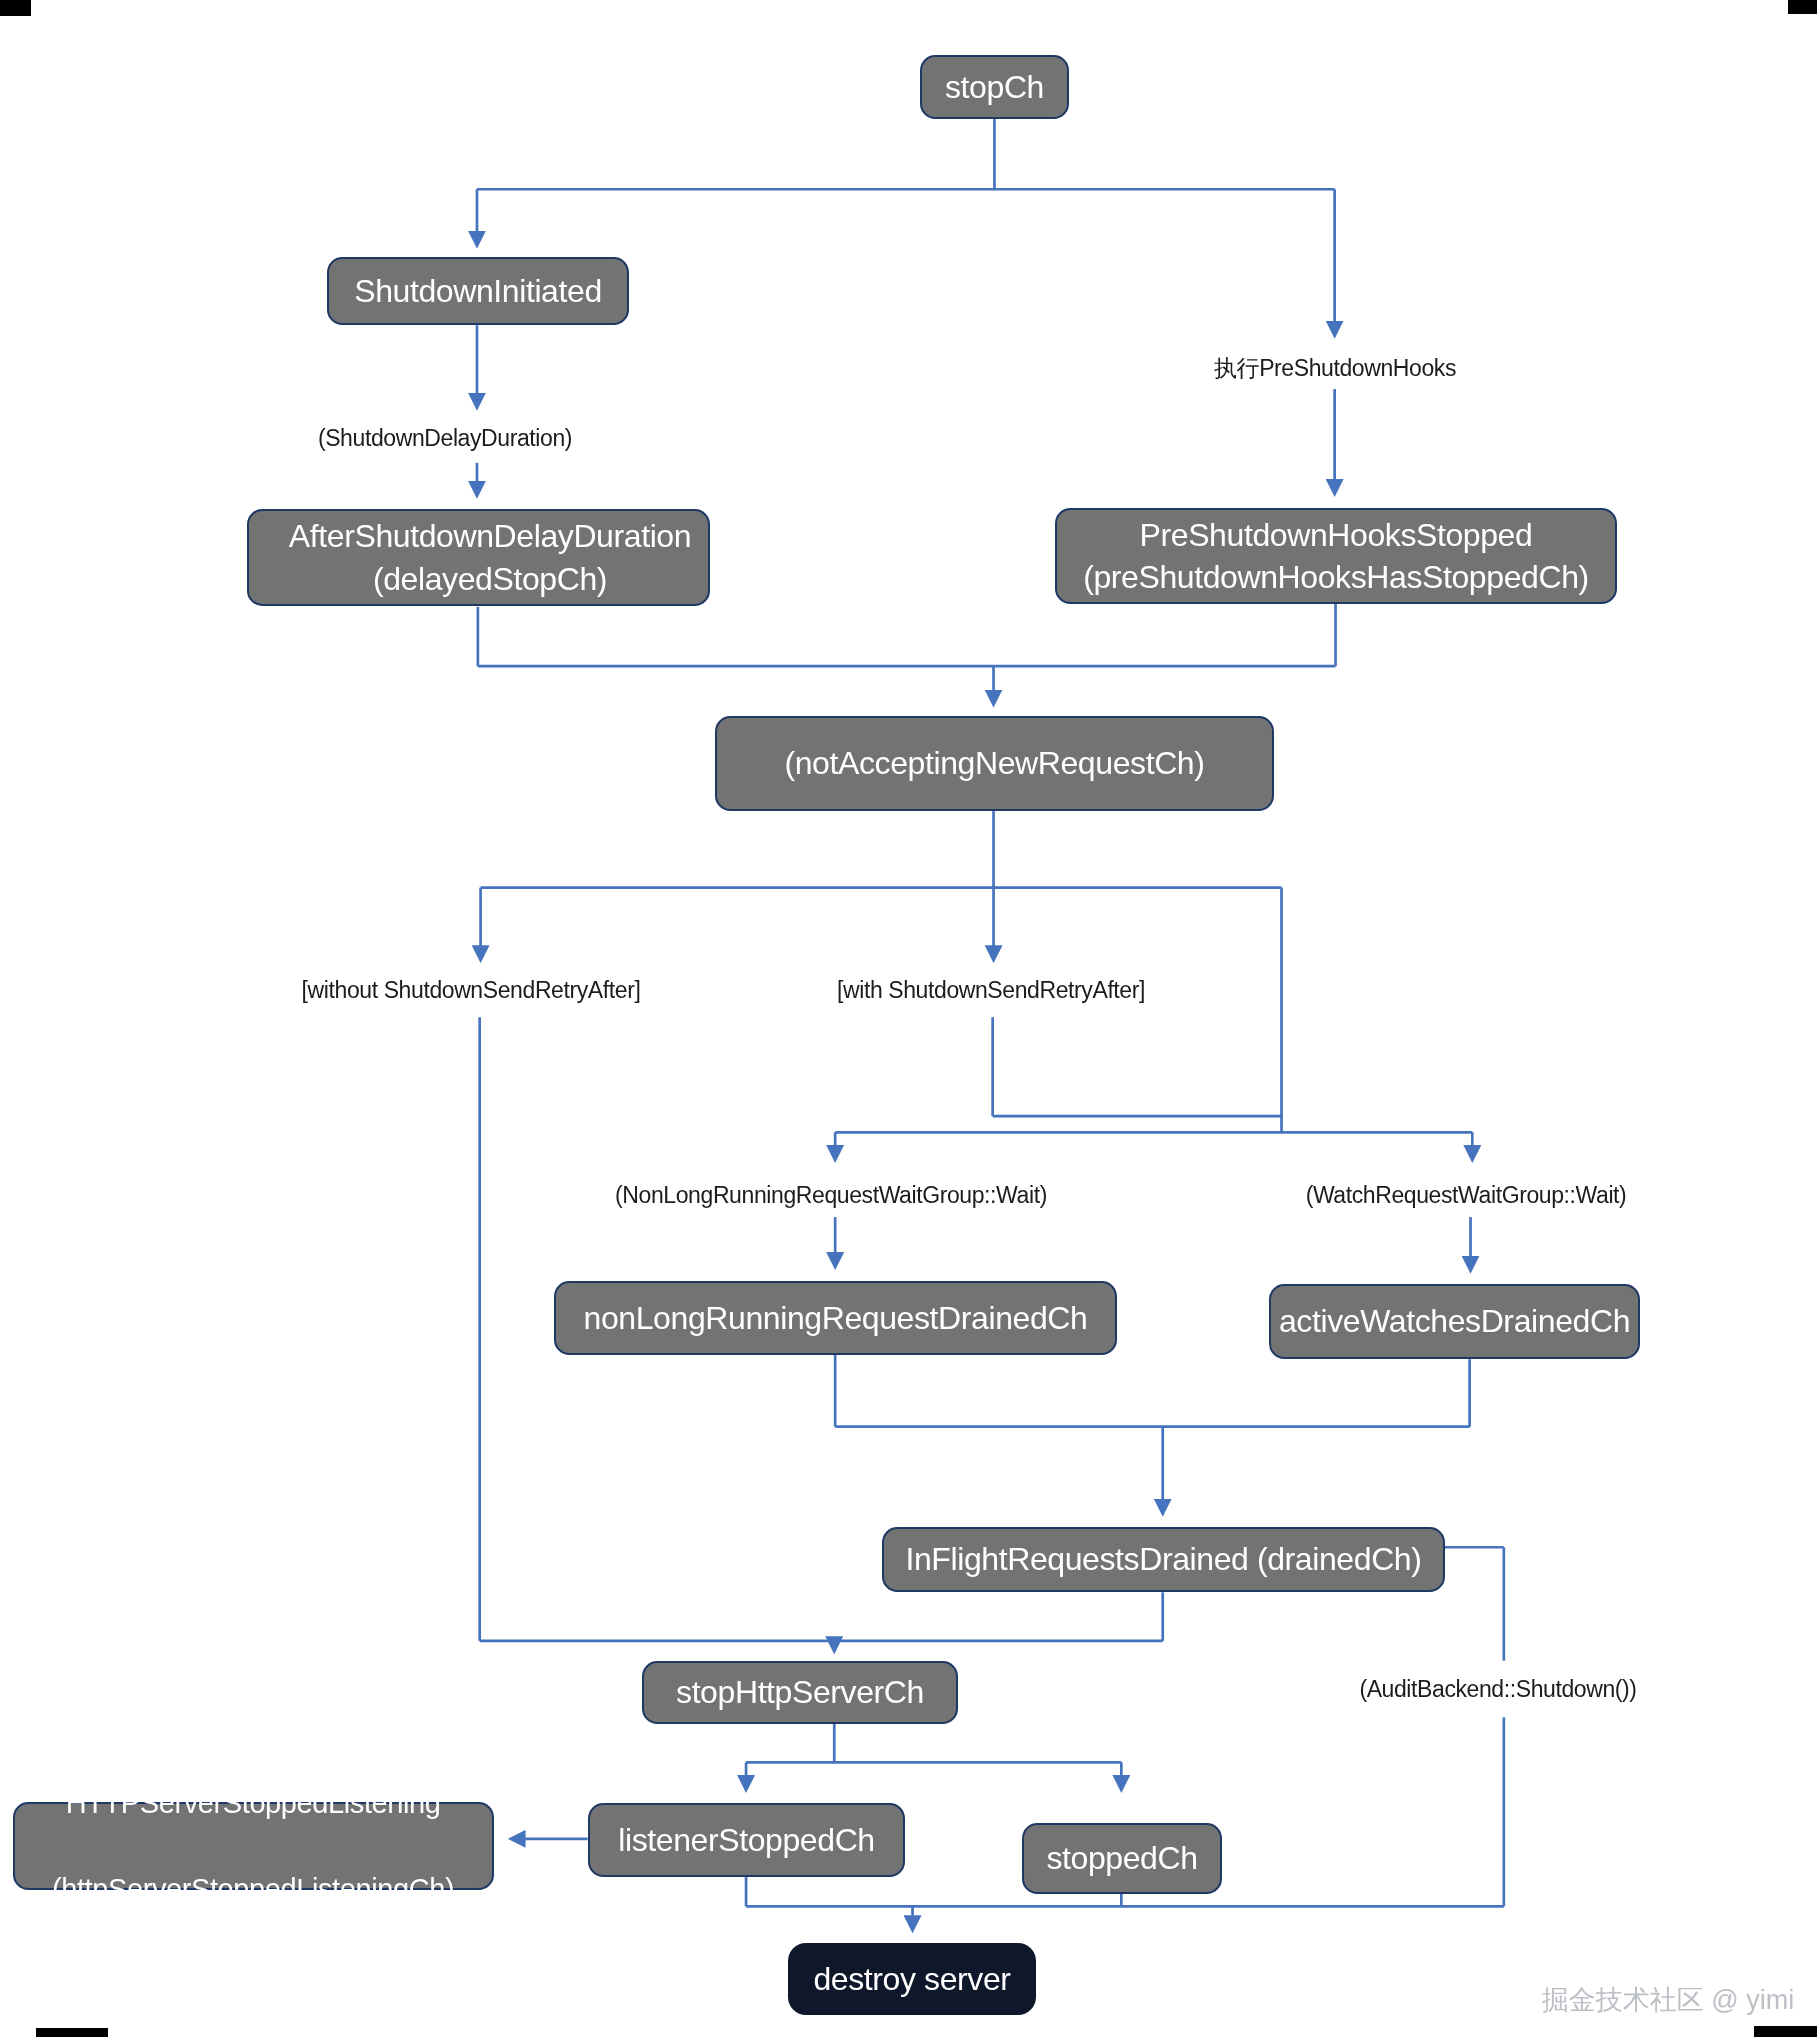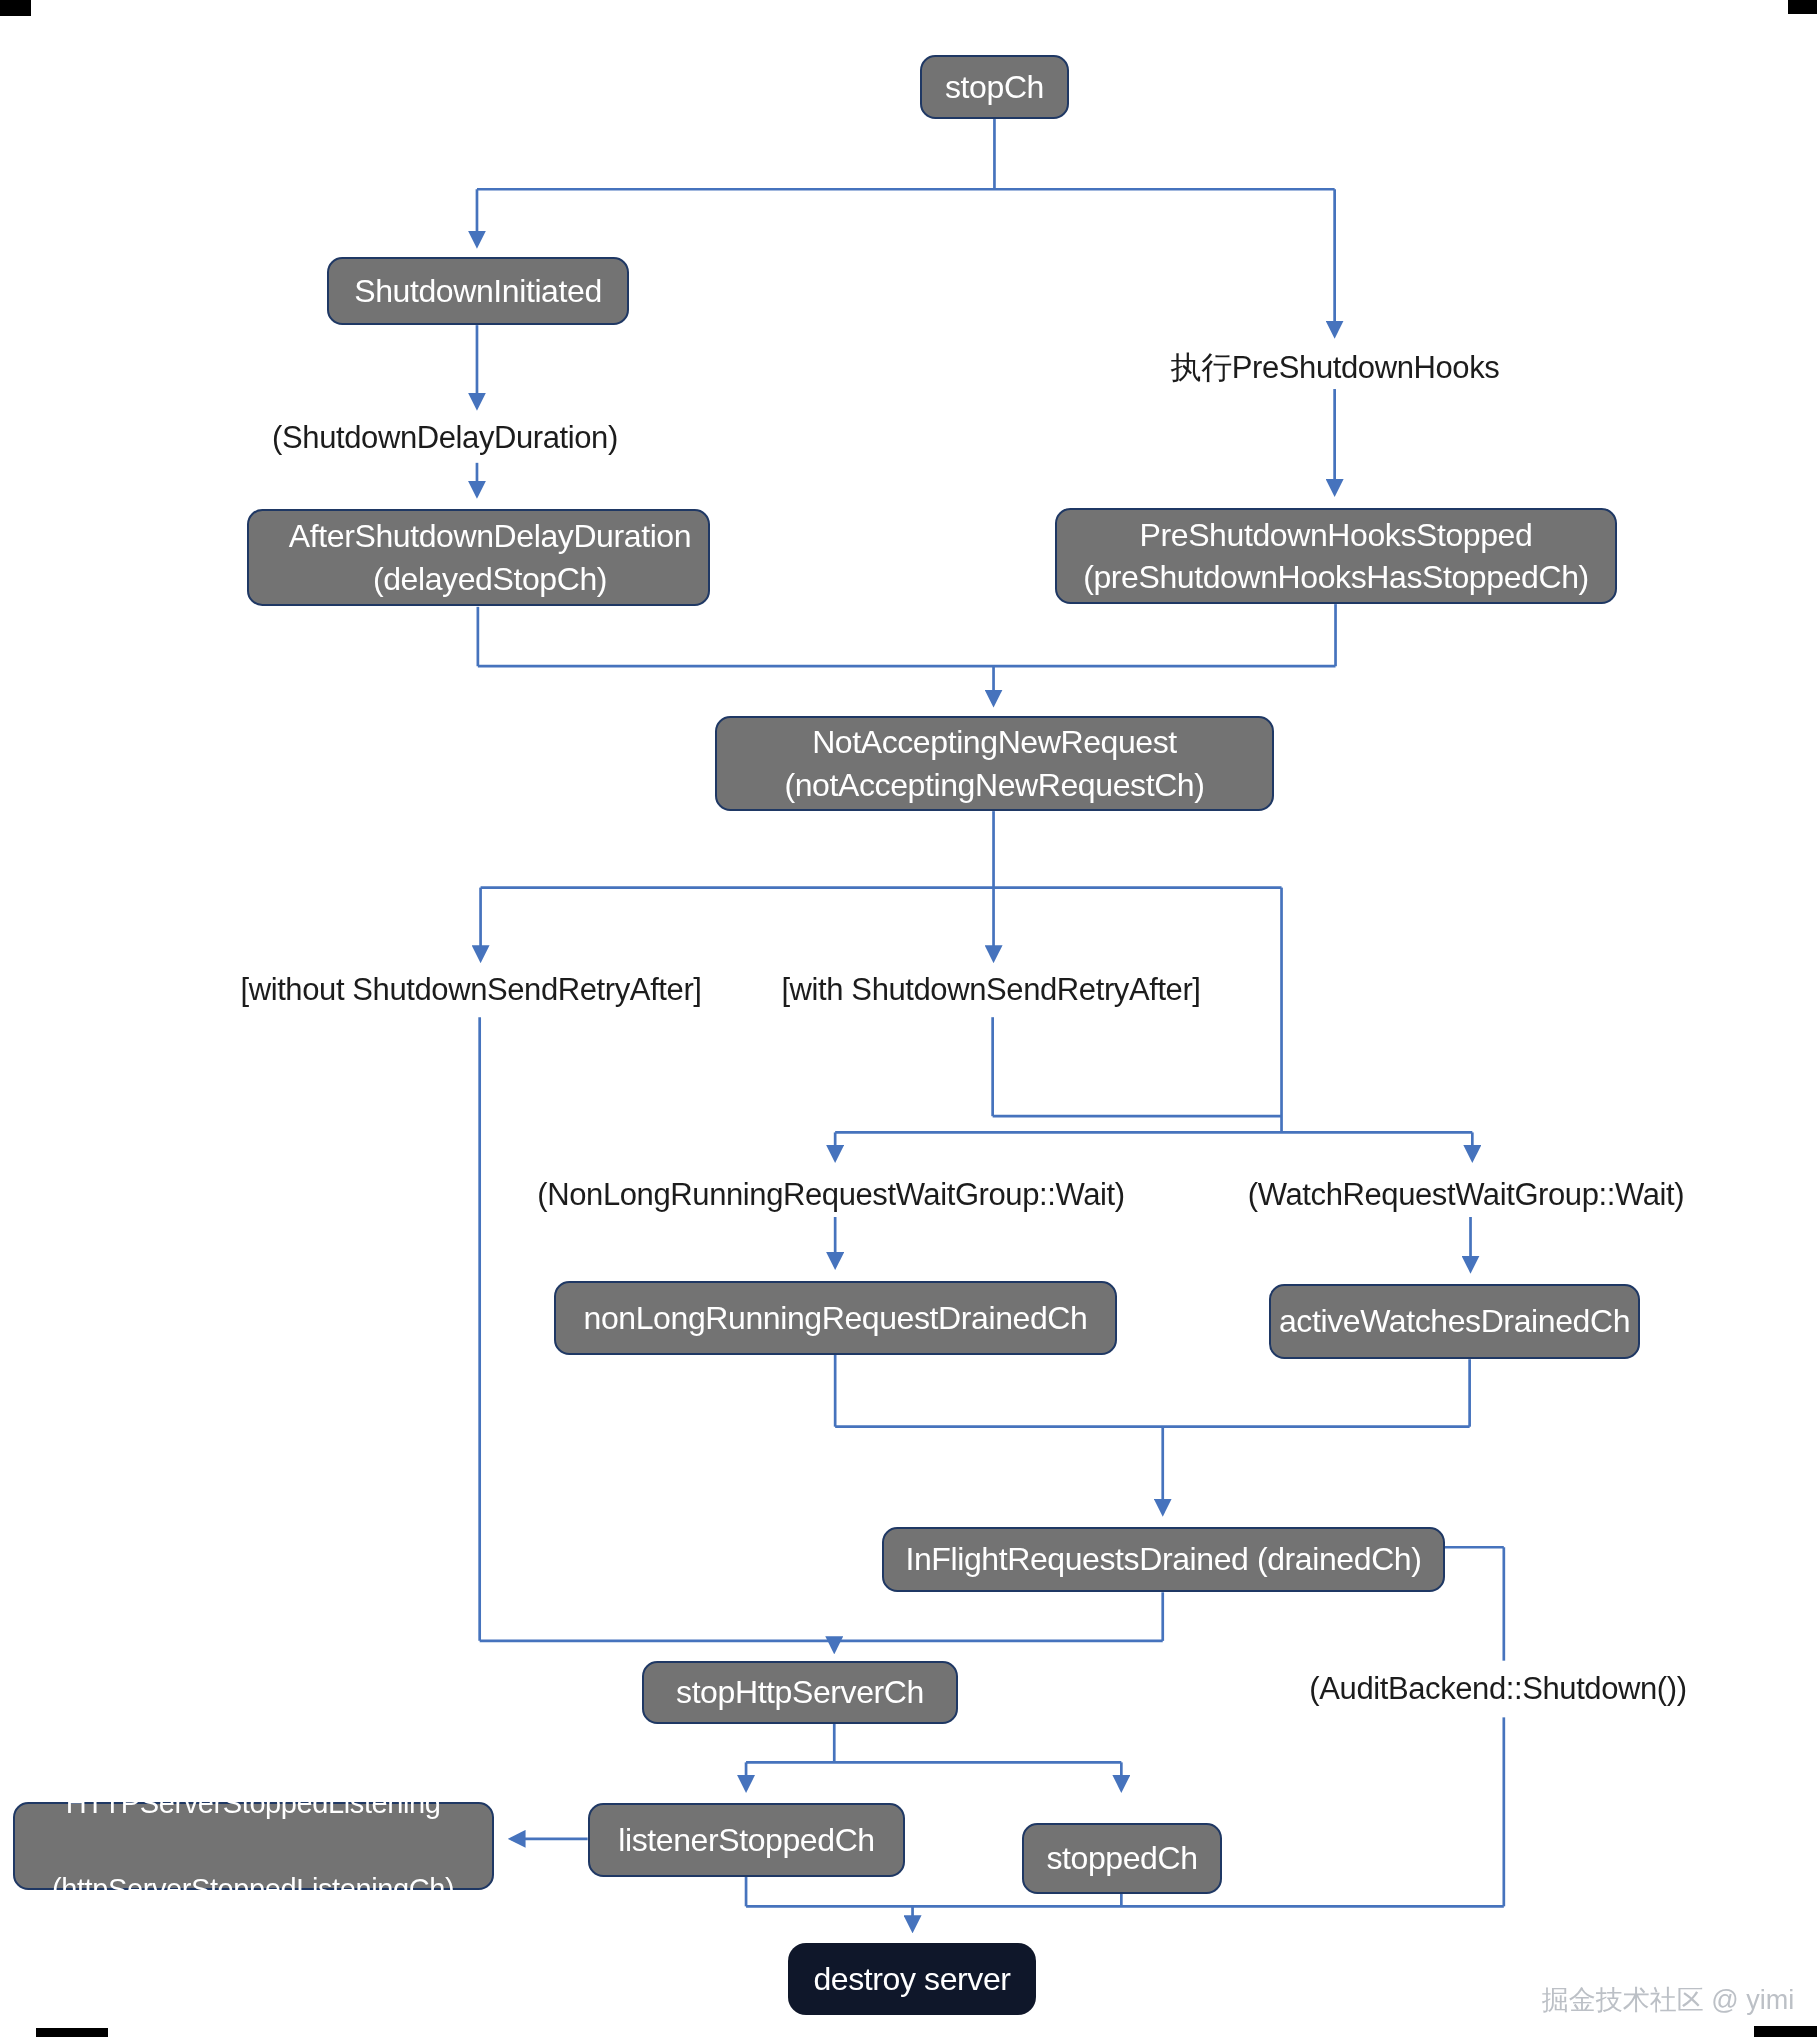--- a/index.html
+++ b/index.html
@@ -10,21 +10,21 @@
   svg.edges{position:absolute;left:0;top:0;width:1817px;height:2038px;pointer-events:none;}
   .node{
     position:absolute;box-sizing:border-box;
     background:#737373;border:2.7px solid #1f3864;border-radius:15.3px;
     color:#ffffff;display:flex;flex-direction:column;align-items:center;justify-content:center;
     text-align:center;font-size:32px;line-height:1.32;letter-spacing:-0.4px;white-space:nowrap;
   }
   .node.green{background:#0f172a;border:none;border-radius:18px;}
   .ann{
     position:absolute;transform:translate(-50%,-50%);
-    color:#1c1c1c;font-size:31px;white-space:nowrap;letter-spacing:-0.4px;
+    color:#1c1c1c;font-size:23px;white-space:nowrap;letter-spacing:-0.4px;
   }
   .watermark{
     position:absolute;transform:translate(-50%,-50%);
     color:#bcc0c6;font-size:27px;white-space:nowrap;
   }
   .corner{position:absolute;background:#000000;}
 </style>
 </head>
 <body>
 
@@ -107,21 +107,20 @@
     <span>AfterShutdownDelayDuration</span>
     <span>(delayedStopCh)</span>
   </div>
 
   <div class="node" style="left:1055px;top:508px;width:562px;height:96px;">
     <span>PreShutdownHooksStopped</span>
     <span>(preShutdownHooksHasStoppedCh)</span>
   </div>
 
   <div class="node" style="left:715px;top:716px;width:559px;height:95px;">
-    <span>NotAcceptingNewRequest</span>
     <span>(notAcceptingNewRequestCh)</span>
   </div>
 
   <div class="node" style="left:554px;top:1281px;width:563px;height:74px;">
     <span>nonLongRunningRequestDrainedCh</span>
   </div>
 
   <div class="node" style="left:1269px;top:1284px;width:371px;height:75px;">
     <span>activeWatchesDrainedCh</span>
   </div>

